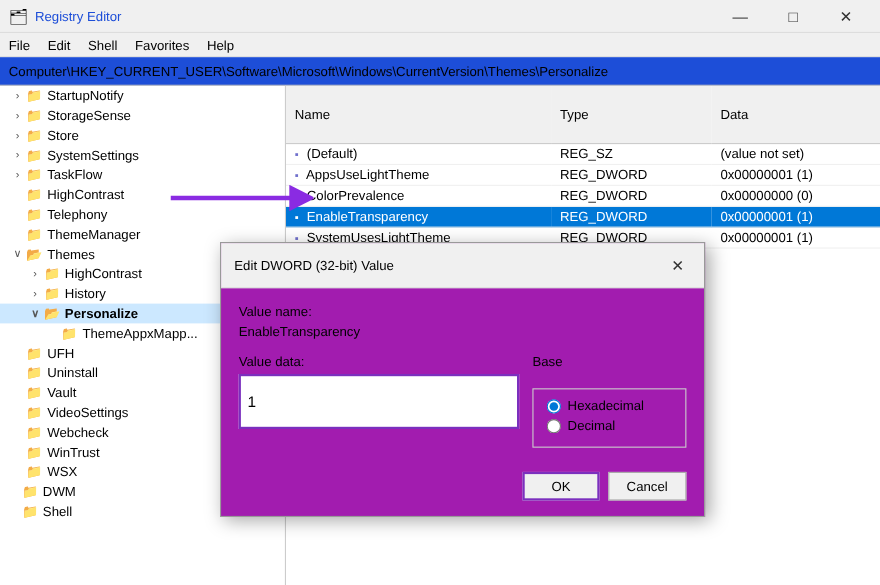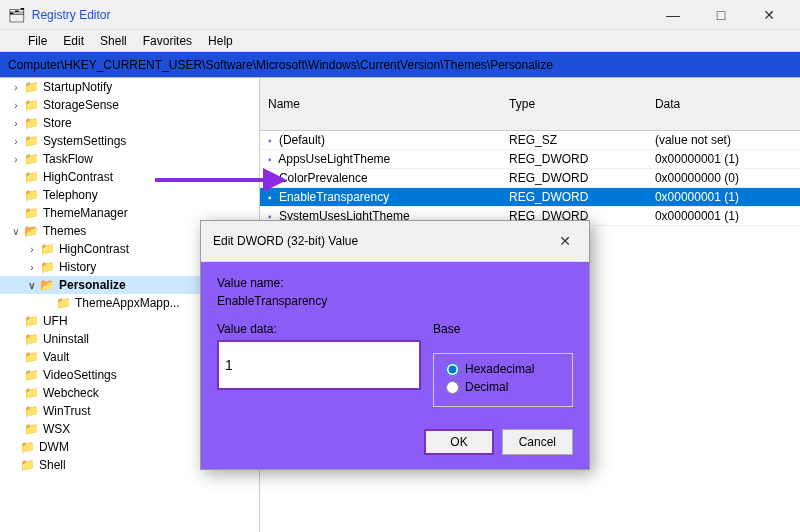--- a/index.html
+++ b/index.html
@@ -48,21 +48,21 @@
       background: transparent;
       border: none;
     }
 
     
     .menubar {
       background: #f0f0f0;
       height: 22px;
       display: flex;
       align-items: center;
-      padding: 0 20px;
+      padding: 0 0;
       border-bottom: 1px solid #ddd;
     }
     .menu-item {
       padding: 2px 8px;
       cursor: pointer;
       font-size: 12px;
       color: #000;
     }
 
     
@@ -141,24 +141,24 @@
     .reg-table tr.selected td { background: #0078d7; color: #fff; }
 
     
     .arrow-container {
       position: absolute;
       top: 165px;
       left: 155px;
       pointer-events: none;
     }
     .modal {
-      background: #8b5cf6;
+      background: #a21caf;
       border: 1px solid #999;
       box-shadow: 4px 4px 16px rgba(0,0,0,0.35);
-      width: 390px;
+      width: 441px;
       position: absolute;
       top: 220px;
       left: 200px;
     }
     .modal-titlebar {
       background: #f0f0f0;
       padding: 8px 12px;
       display: flex;
       align-items: center;
       justify-content: space-between;

